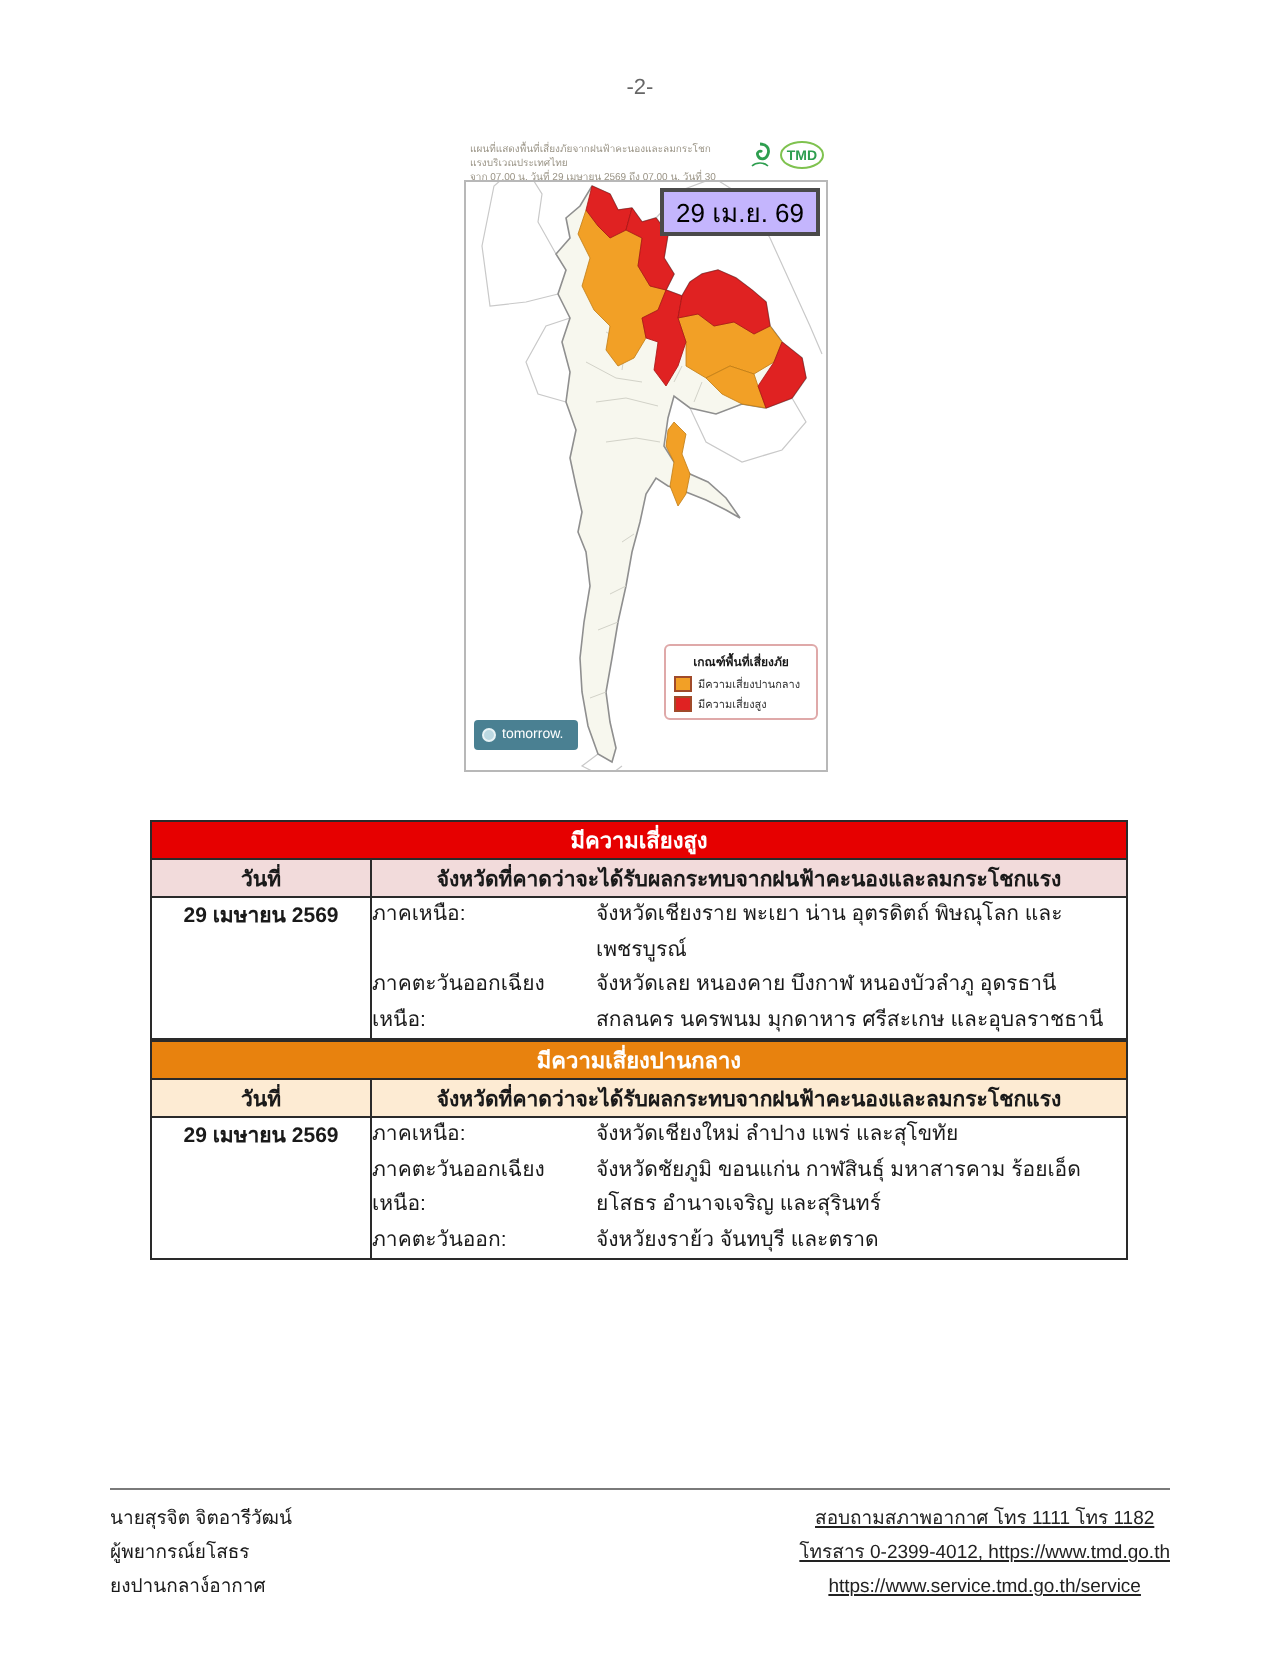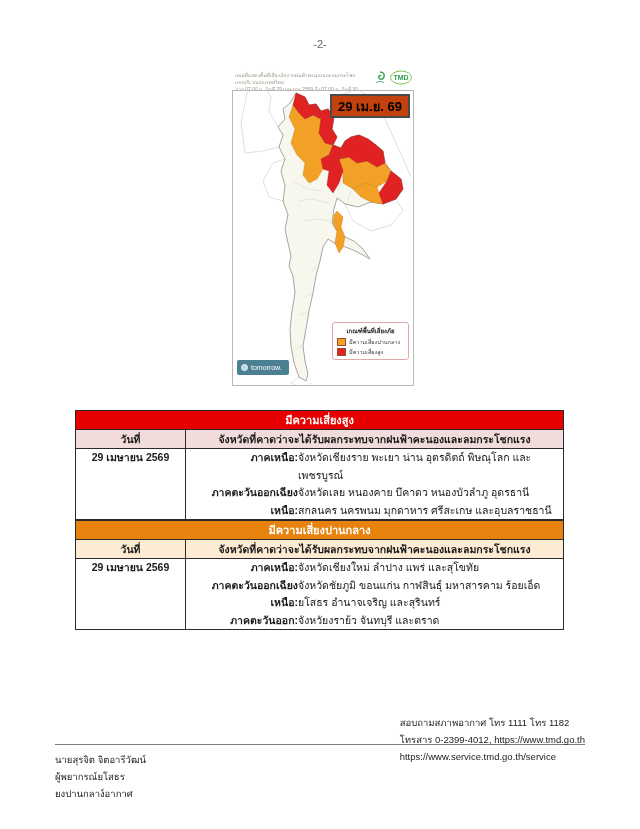--- a/index.html
+++ b/index.html
@@ -15,22 +15,22 @@
     text-align:center; font-size:11px; color:#666; }
 
   
   .map-figure { position:absolute; left:232px; top:70px; width:182px; height:320px; }
   .map-title { position:absolute; left:3px; top:2px; width:128px;
     font-size:5px; line-height:7px; color:#9a9486; letter-spacing:0; }
   .map-logos { position:absolute; right:2px; top:0; display:flex; gap:3px; align-items:center; }
   .map-frame { position:absolute; left:0; top:20px; width:182px; height:296px;
     border:1px solid #b8b8b8; background:#fff; overflow:hidden; }
   .date-box { position:absolute; left:98px; top:24px; width:80px; height:24px;
-    background:#c2410c; border:2px solid #4a4a4a; display:flex; align-items:center;
-    justify-content:center; font-size:13px; font-weight:bold; color:#000; }
+    background:#c4b5fd; border:2px solid #4a4a4a; display:flex; align-items:center;
+    justify-content:center; font-size:13px; font-weight:normal; color:#000; }
   .map-legend { position:absolute; left:100px; top:252px; width:77px;
     background:#fff; border:1px solid #dfa9a9; border-radius:3px; padding:3px 4px; }
   .map-legend-title { font-size:6px; font-weight:bold; text-align:center; margin-bottom:2px; }
   .legend-item { display:flex; align-items:center; gap:3px; margin-top:2px; }
   .legend-swatch { width:9px; height:8px; border:1px solid #a04a2a; flex:0 0 auto; }
   .sw-medium { background:#F2A026; }
   .sw-high { background:#E02222; }
   .legend-label { font-size:5.5px; color:#333; }
   .tm-badge { position:absolute; left:5px; top:290px; height:15px;
     background:#4a8092; border-radius:2px; display:flex; align-items:center;
@@ -47,30 +47,30 @@
   .tbl-title { height:18px; text-align:center; font-weight:bold; color:#fff; font-size:11px; }
   .t-high .tbl-title { background:#E60000; }
   .t-med  .tbl-title { background:#E8820E; }
   .tbl-sub { height:19px; text-align:center; font-weight:bold; font-size:10.5px;padding-left:30px; }
   .t-high .tbl-sub td { background:#F2DBDB; }
   .t-med  .tbl-sub td { background:#FDEBD3; }
   .col-date { width:110px; }
   .cell-date { vertical-align:top; text-align:center; font-weight:bold; padding-top:4px;margin-top:41px; }
   .cell-regions { vertical-align:top; padding:3px 4px 4px 6px; }
   .region-row { display:flex; line-height:17.5px; }
-  .region-label { flex:0 0 112px; font-weight:bold;text-align:right; }
+  .region-label { flex:0 0 112px; font-weight:normal; }
   .region-provinces { flex:1; }
 
   
   .footer-rule { position:absolute; left:55px; top:744px; width:530px; height:0;
     border-top:1px solid #7a7a7a; }
   .footer-left { position:absolute; left:55px; top:751px; font-size:9.5px; line-height:17px; }
   .footer-left .f-bold { font-weight:normal; }
-  .footer-right { position:absolute; right:55px; top:714px; font-size:9.5px;
-    line-height:17px; text-align:left; color:#222; }
+  .footer-right { position:absolute; right:55px; top:751px; font-size:9.5px;
+    line-height:17px; text-align:center; color:#222;text-decoration:underline; }
 
   svg text { font-family:"Liberation Sans","DejaVu Sans",sans-serif; }
 </style>
 </head>
 <body>
 
 <div class="page">
 
   <div class="page-number">-2-</div>
 
@@ -167,21 +167,21 @@
     </tr>
     <tr>
       <td class="cell-date">29 เมษายน 2569</td>
       <td class="cell-regions">
         <div class="region-row">
           <div class="region-label">ภาคเหนือ:</div>
           <div class="region-provinces">จังหวัดเชียงราย พะเยา น่าน อุตรดิตถ์ พิษณุโลก และเพชรบูรณ์</div>
         </div>
         <div class="region-row">
           <div class="region-label">ภาคตะวันออกเฉียงเหนือ:</div>
-          <div class="region-provinces">จังหวัดเลย หนองคาย บึคาดว หนองบัวลำภู อุดรธานี สกลนคร นครพนม มุกดาหาร ศรีสะเกษ และอุบลราชธานี</div>
+          <div class="region-provinces">จังหวัดเลย หนองคาย บึงกาฬ หนองบัวลำภู อุดรธานี สกลนคร นครพนม มุกดาหาร ศรีสะเกษ และอุบลราชธานี</div>
         </div>
       </td>
     </tr>
   </tbody>
     </table>
 
   <table class="risk-table t-med">
     <colgroup>
         <col class="col-date">
         <col>

